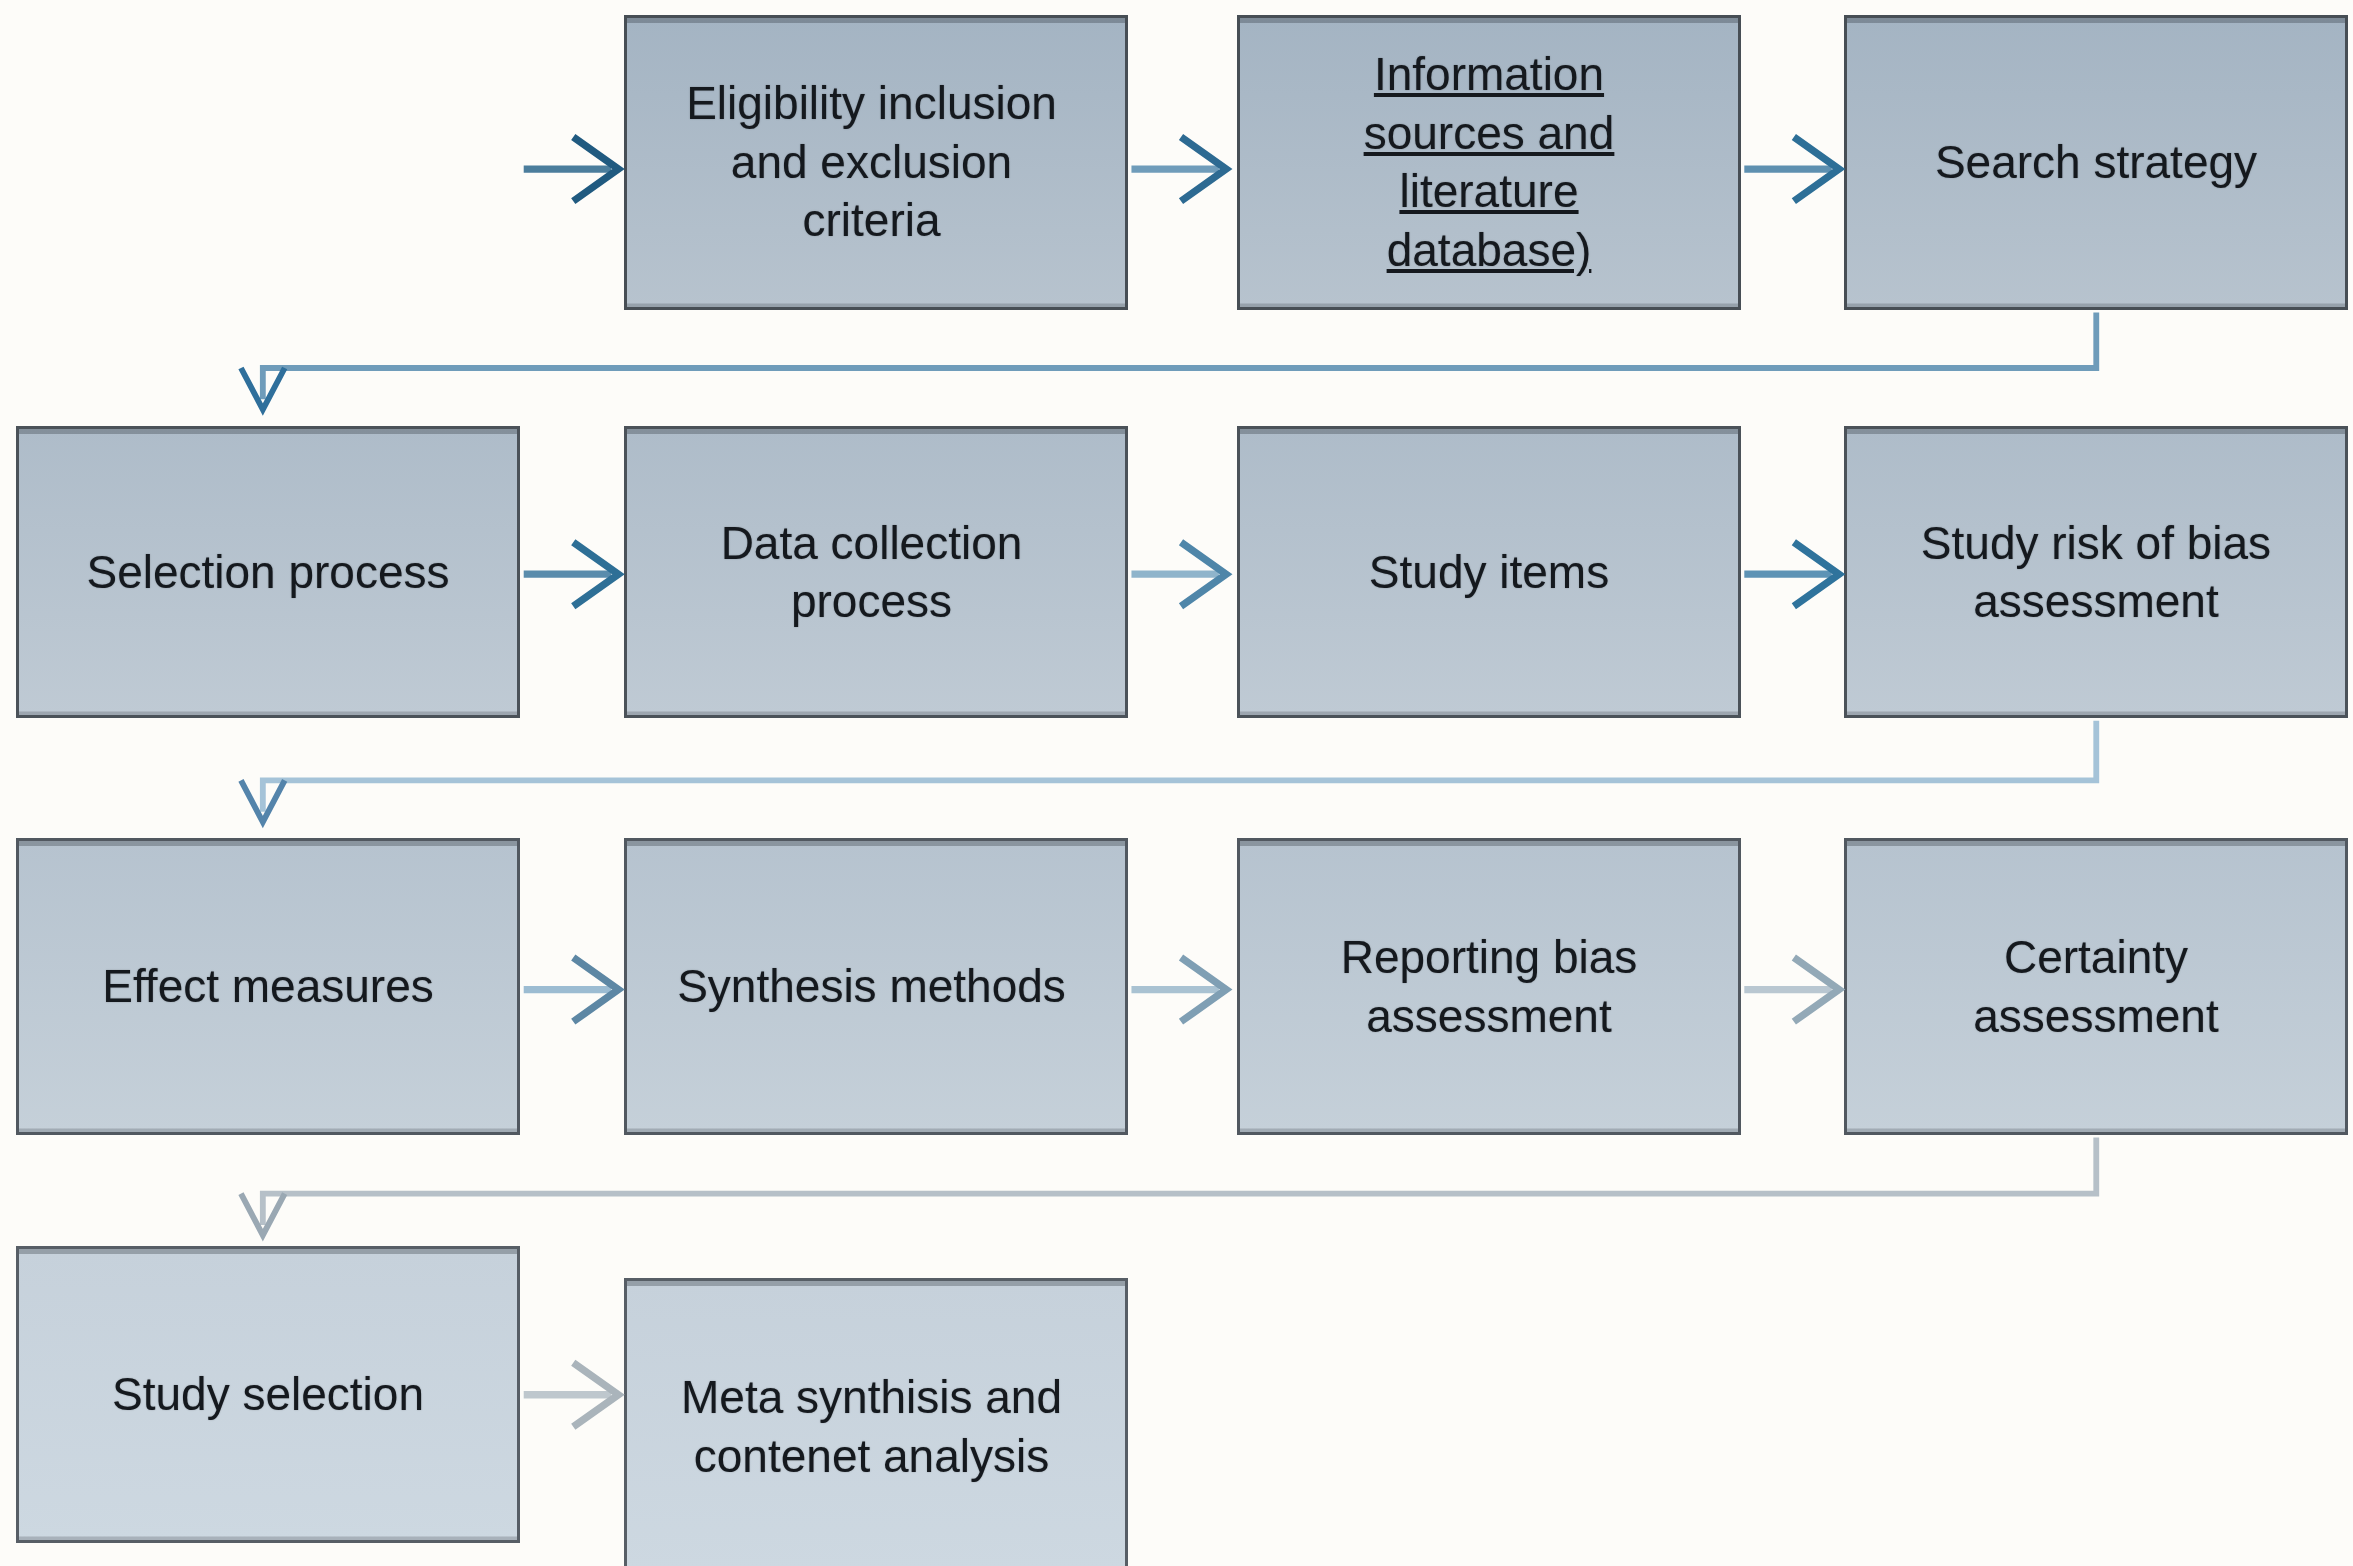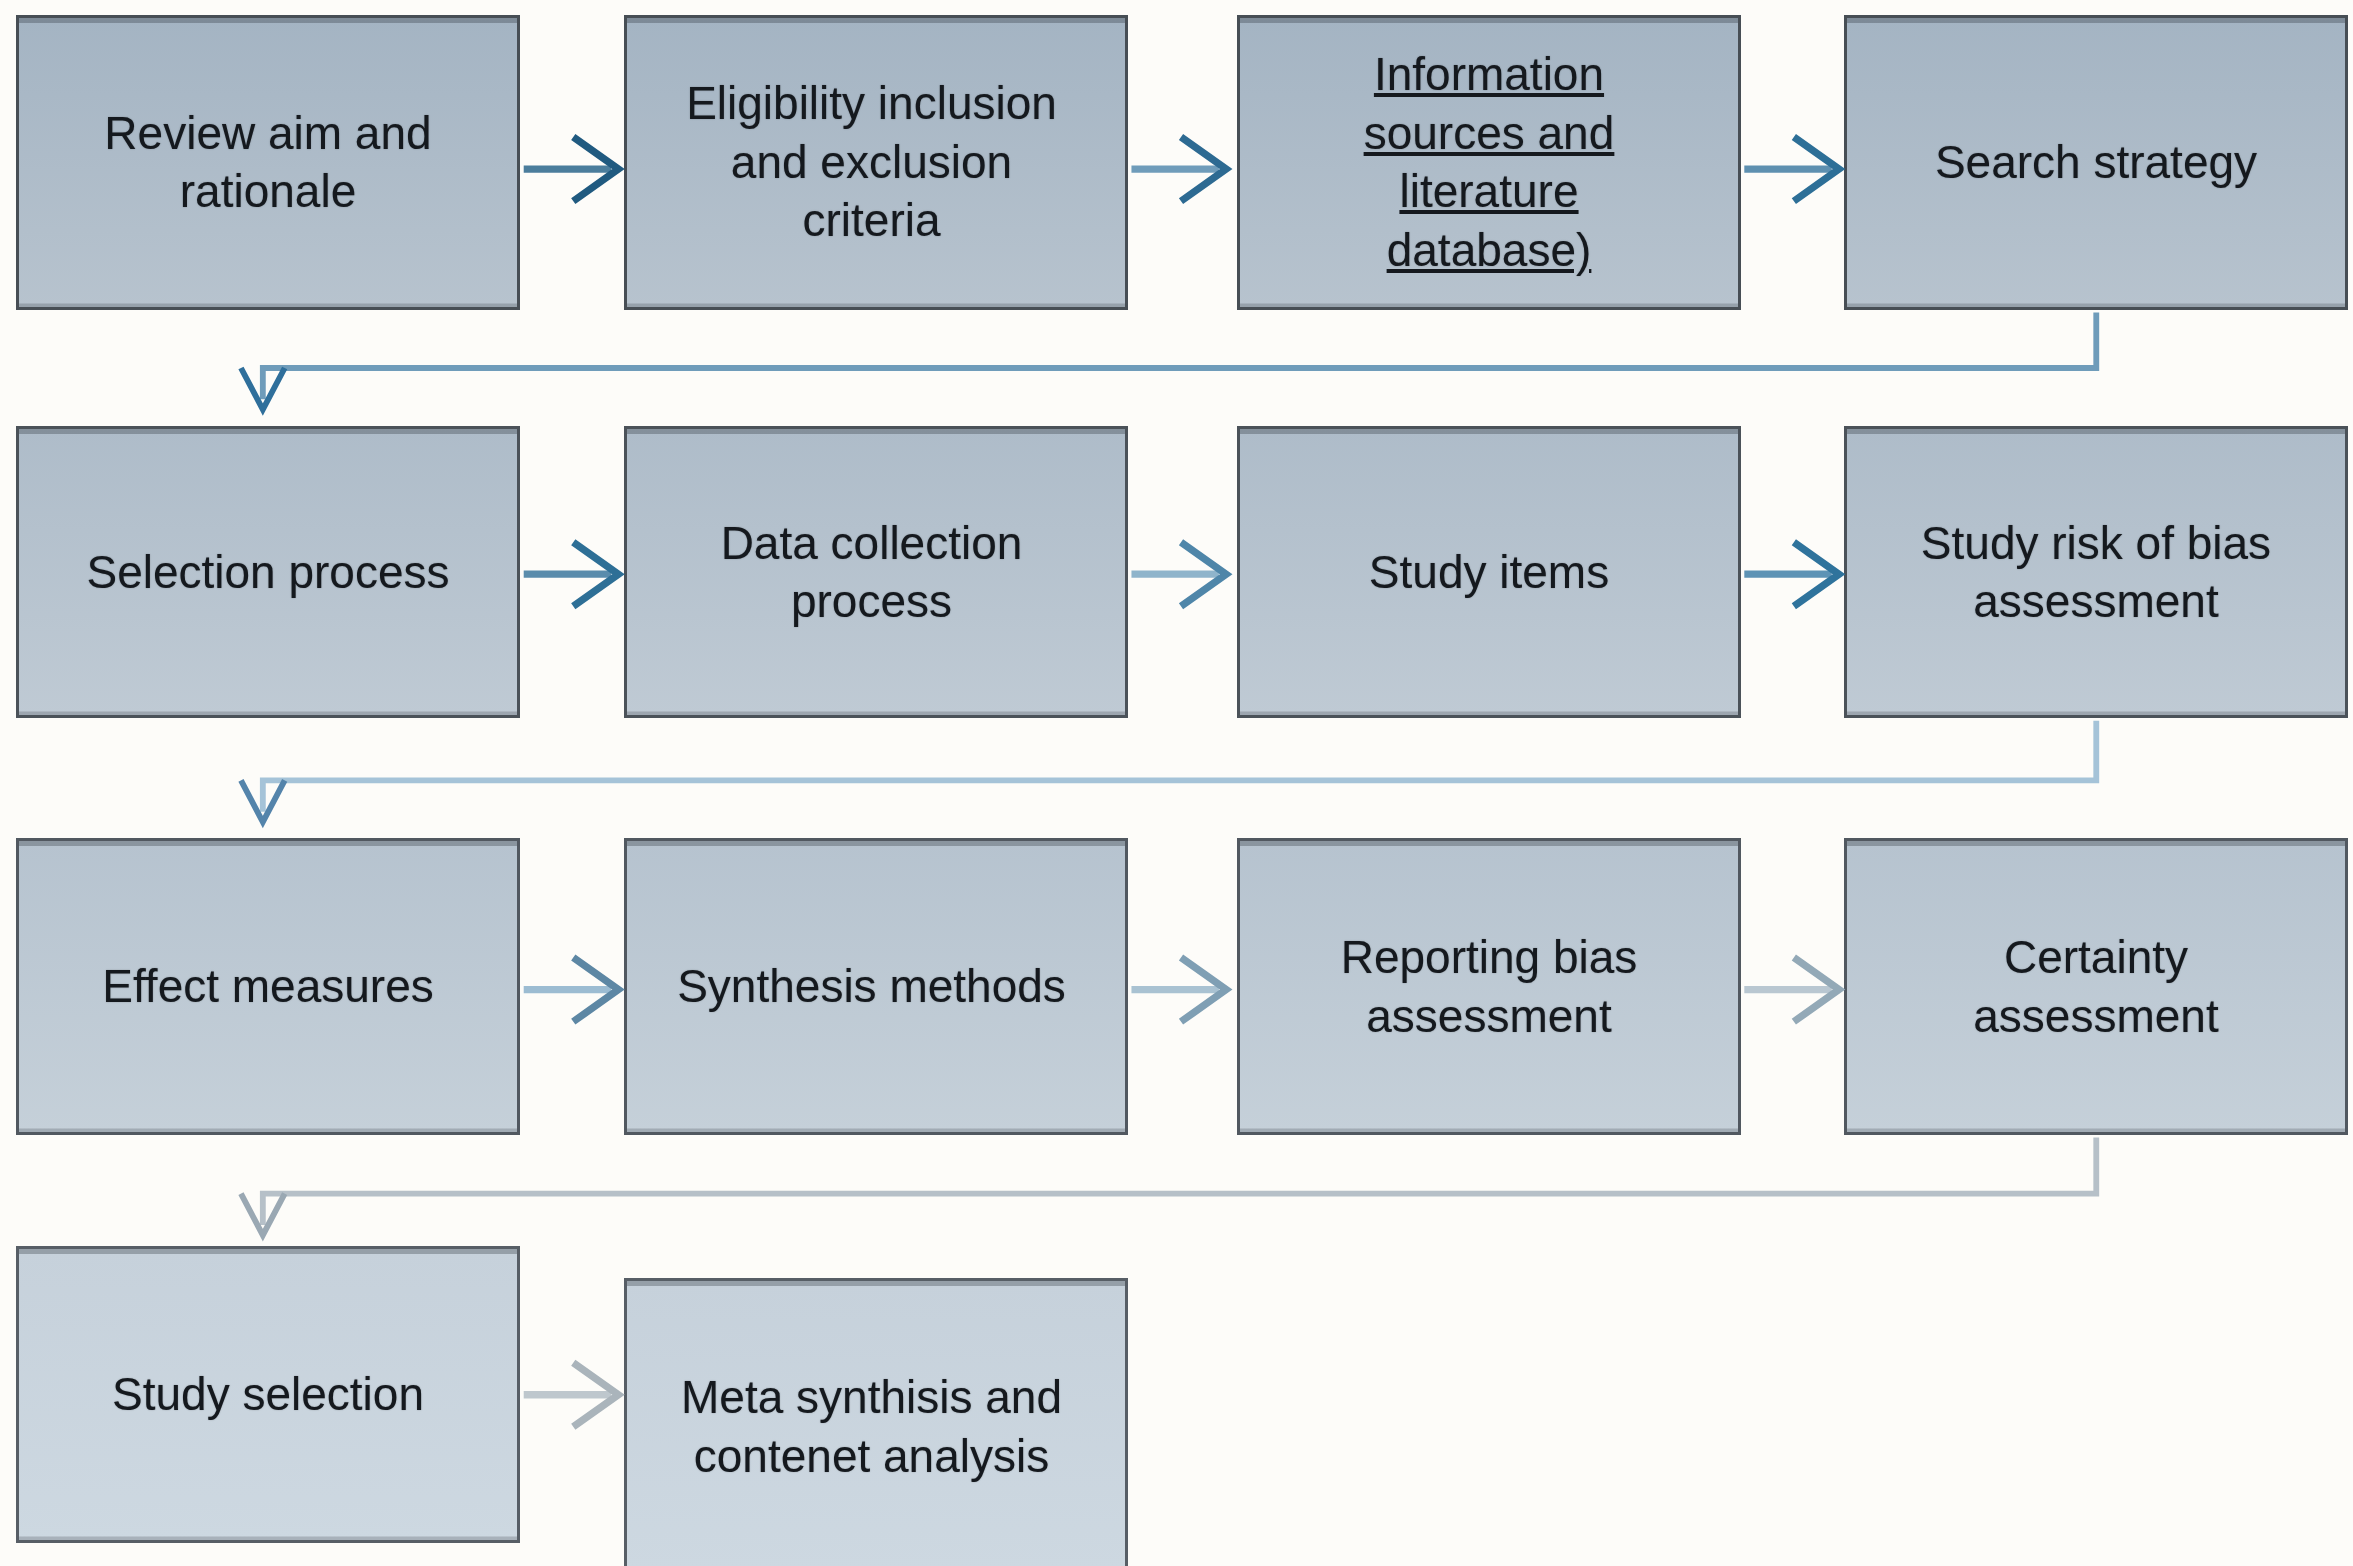--- a/index.html
+++ b/index.html
@@ -36,22 +36,20 @@
   .r1{top:426px;height:292px;}
   .r2{top:838px;height:297px;}
   .r3{top:1246px;height:297px;}
   svg line, svg polyline, svg path{fill:none;stroke-linecap:butt;stroke-linejoin:miter;}
 </style>
 </head>
 <body>
 
 <div class="canvas" style="background: rgb(253, 252, 249); color: rgb(21, 25, 30);">
 
-  <div class="box r0 c0" style="background: linear-gradient(rgb(164, 180, 195) 0%, rgb(183, 195, 206) 100%); border-color: rgb(71, 78, 85);">Review aim and
-rationale</div>
   <div class="box r0 c1" style="background: linear-gradient(rgb(164, 180, 195) 0%, rgb(183, 195, 206) 100%); border-color: rgb(71, 78, 85);">Eligibility inclusion
 and exclusion
 criteria</div>
   <div class="box r0 c2" style="background: linear-gradient(rgb(164, 180, 195) 0%, rgb(183, 195, 206) 100%); border-color: rgb(71, 78, 85); text-decoration: underline;">Information
 sources and
 literature
 database)</div>
   <div class="box r0 c3" style="background: linear-gradient(rgb(164, 180, 195) 0%, rgb(183, 195, 206) 100%); border-color: rgb(71, 78, 85);">Search strategy</div>
 
   <div class="box r1 c0" style="background: linear-gradient(rgb(174, 188, 201) 0%, rgb(191, 202, 212) 100%); border-color: rgb(75, 82, 89);">Selection process</div>

